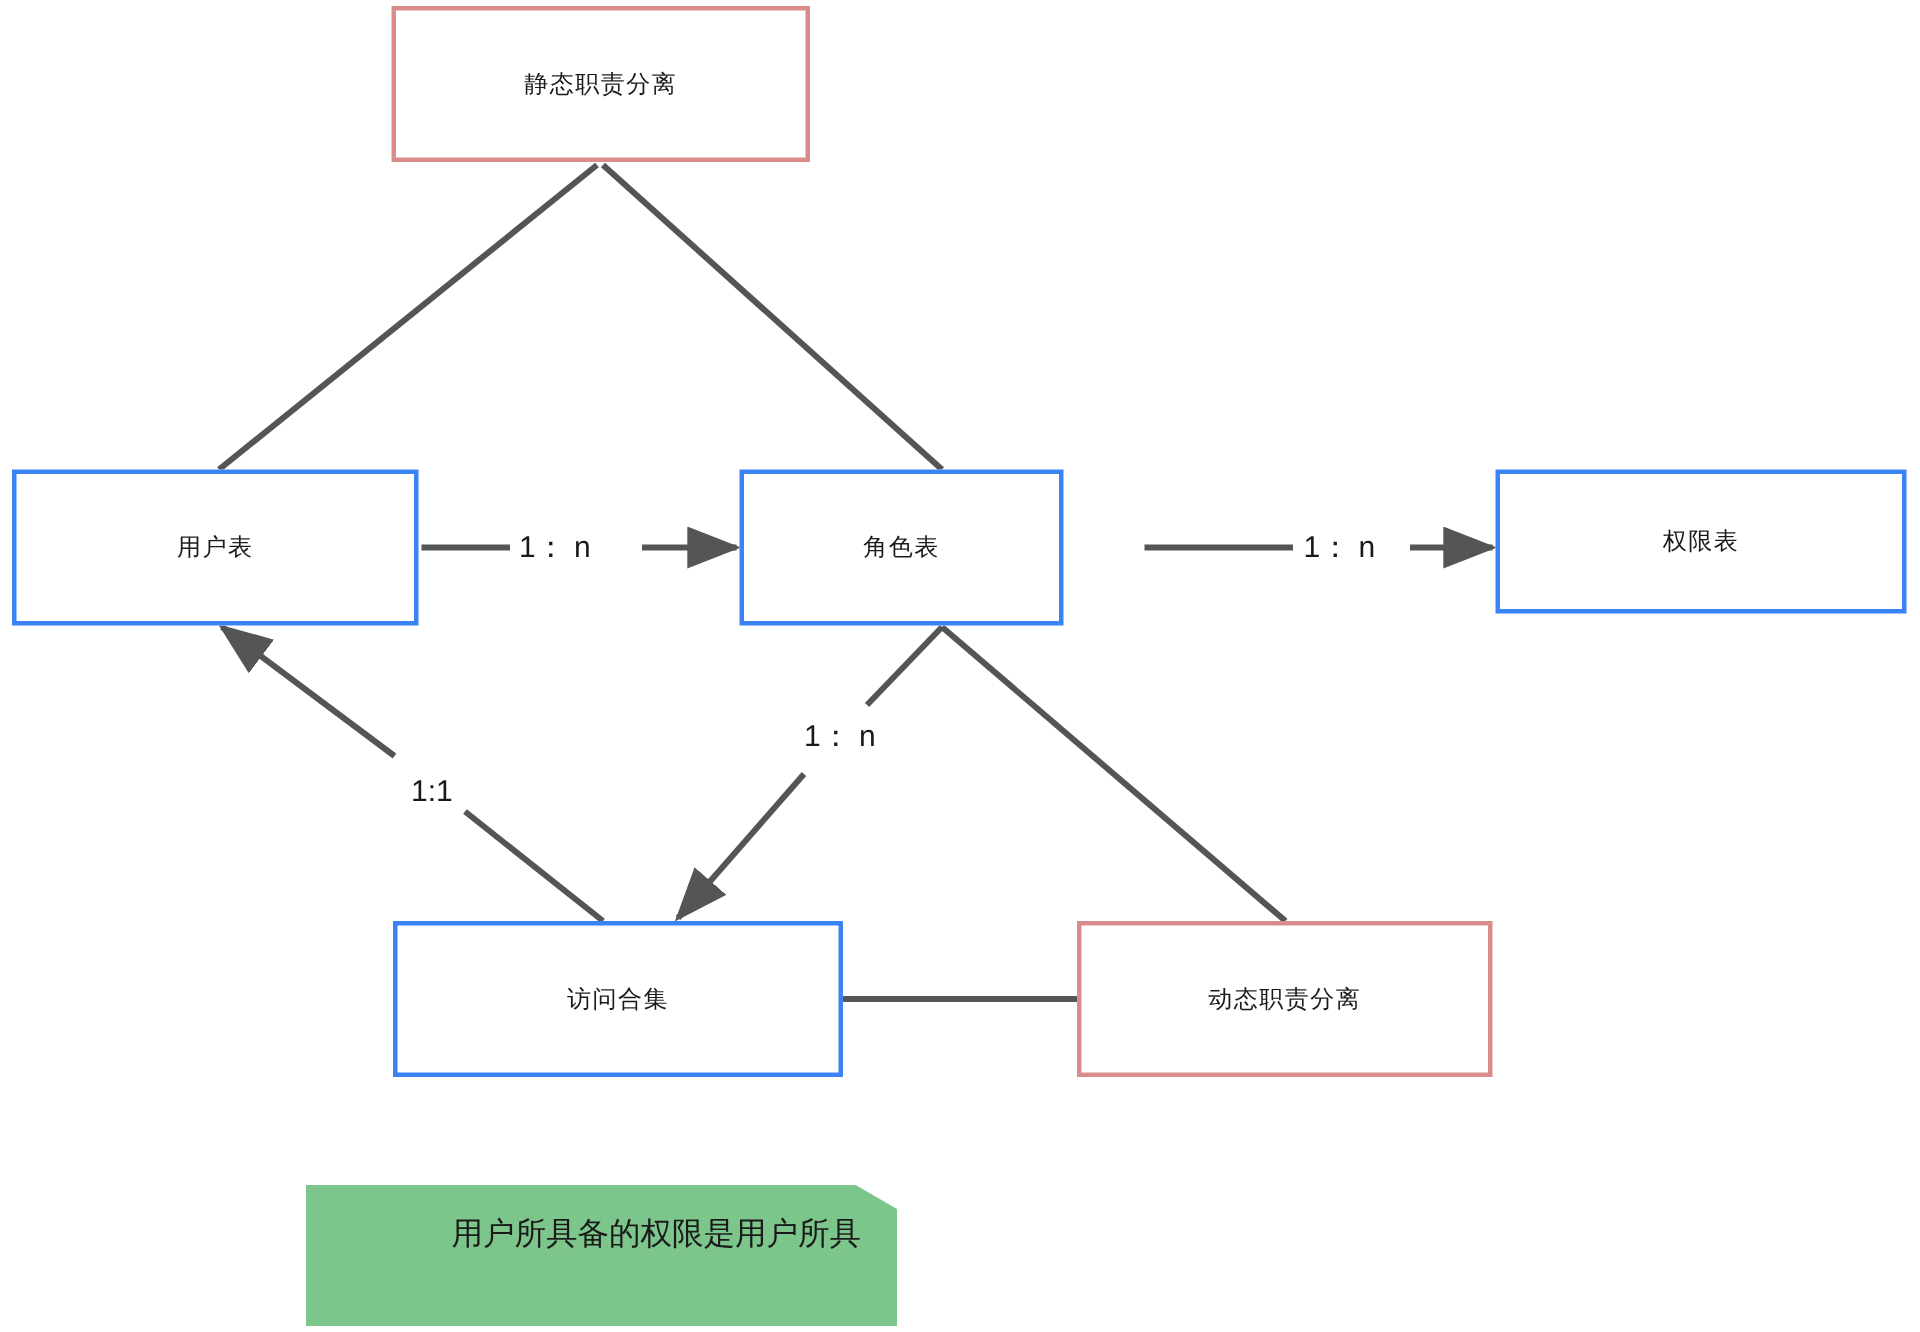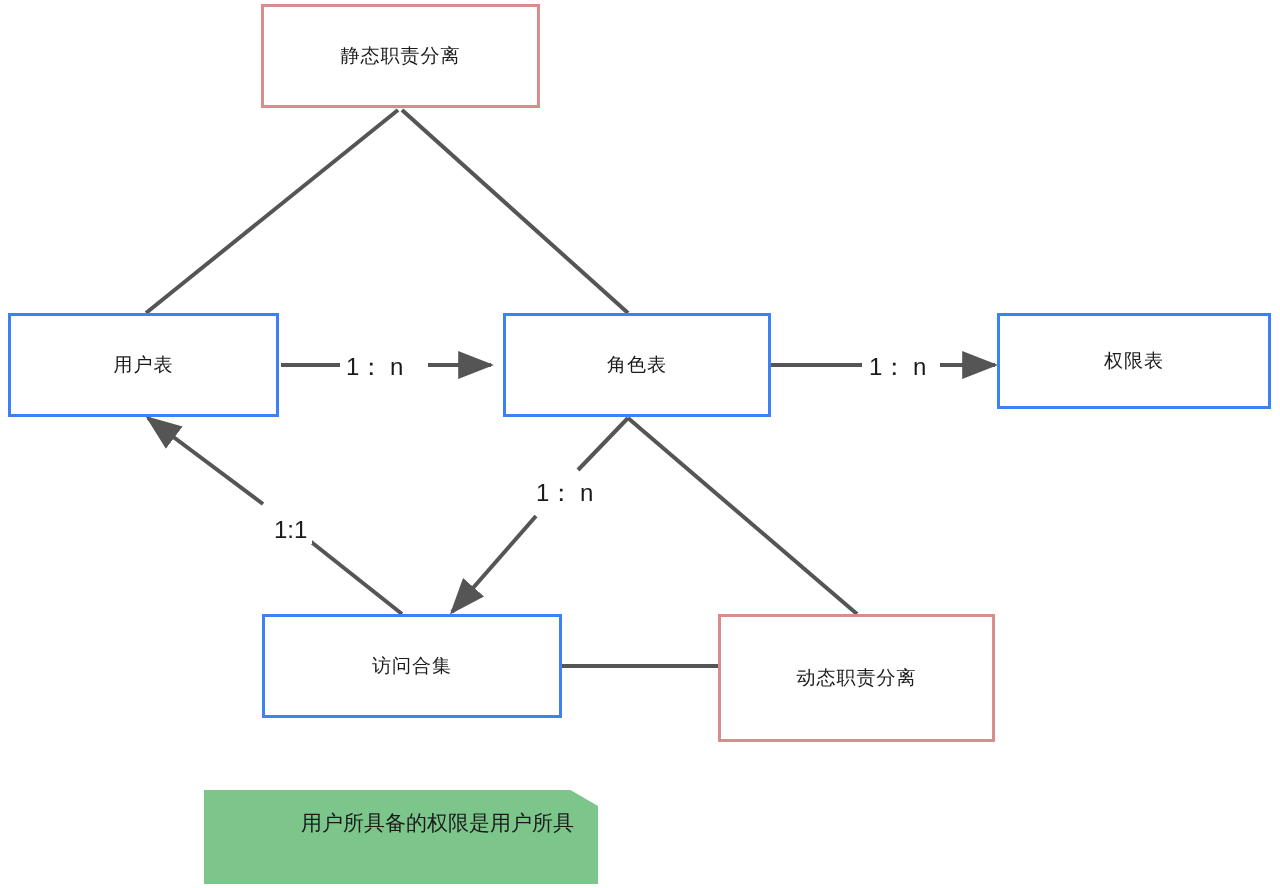--- a/index.html
+++ b/index.html
@@ -25,35 +25,35 @@
     height: 888px;
   }
   .node {
     position: absolute;
     box-sizing: border-box;
     display: flex;
     align-items: center;
     justify-content: center;
     background: #ffffff;
     color: #1a1a1a;
-    font-size: 19px;
+    font-size: 16px;
     letter-spacing: 1px;
     z-index: 3;
   }
   .node.plain {
     border: 3px solid #3b82f6;
   }
   .node.accent {
     border: 3px solid #d98c8c;
   }
   .edge-label {
     position: absolute;
     background: #ffffff;
     color: #1a1a1a;
-    font-size: 24px;
+    font-size: 20px;
     line-height: 1;
     padding: 2px 5px;
     white-space: nowrap;
     z-index: 4;
   }
   .note {
     position: absolute;
     box-sizing: border-box;
     background: #7cc68c;
     color: #1a1a1a;
@@ -103,33 +103,33 @@
   </svg>
 
   <div class="node accent" style="left:261px; top:4px; width:279px; height:104px;">
     <span>静态职责分离</span>
   </div>
 
   <div class="node plain" style="left:8px; top:313px; width:271px; height:104px;">
     <span>用户表</span>
   </div>
 
-  <div class="node plain" style="left:493px; top:313px; width:268px; height:104px;margin-left:10px;">
+  <div class="node plain" style="left:493px; top:313px; width:216px; height:104px;">
     <span>角色表</span>
   </div>
 
   <div class="node plain" style="left:997px; top:313px; width:274px; height:96px;">
     <span>权限表</span>
   </div>
 
   <div class="node plain" style="left:262px; top:614px; width:300px; height:104px;">
     <span>访问合集</span>
   </div>
 
-  <div class="node accent" style="left:718px; top:614px; width:277px; height:128px;">
+  <div class="node accent" style="left:718px; top:614px; width:277px; height:104px;">
     <span>动态职责分离</span>
   </div>
 
   <div class="edge-label" style="left:341px; top:353px;">1： n</div>
 
   <div class="edge-label" style="left:864px; top:353px;">1： n</div>
 
   <div class="edge-label" style="left:269px; top:516px;">1:1</div>
 
   <div class="edge-label" style="left:531px; top:479px;">1： n</div>

